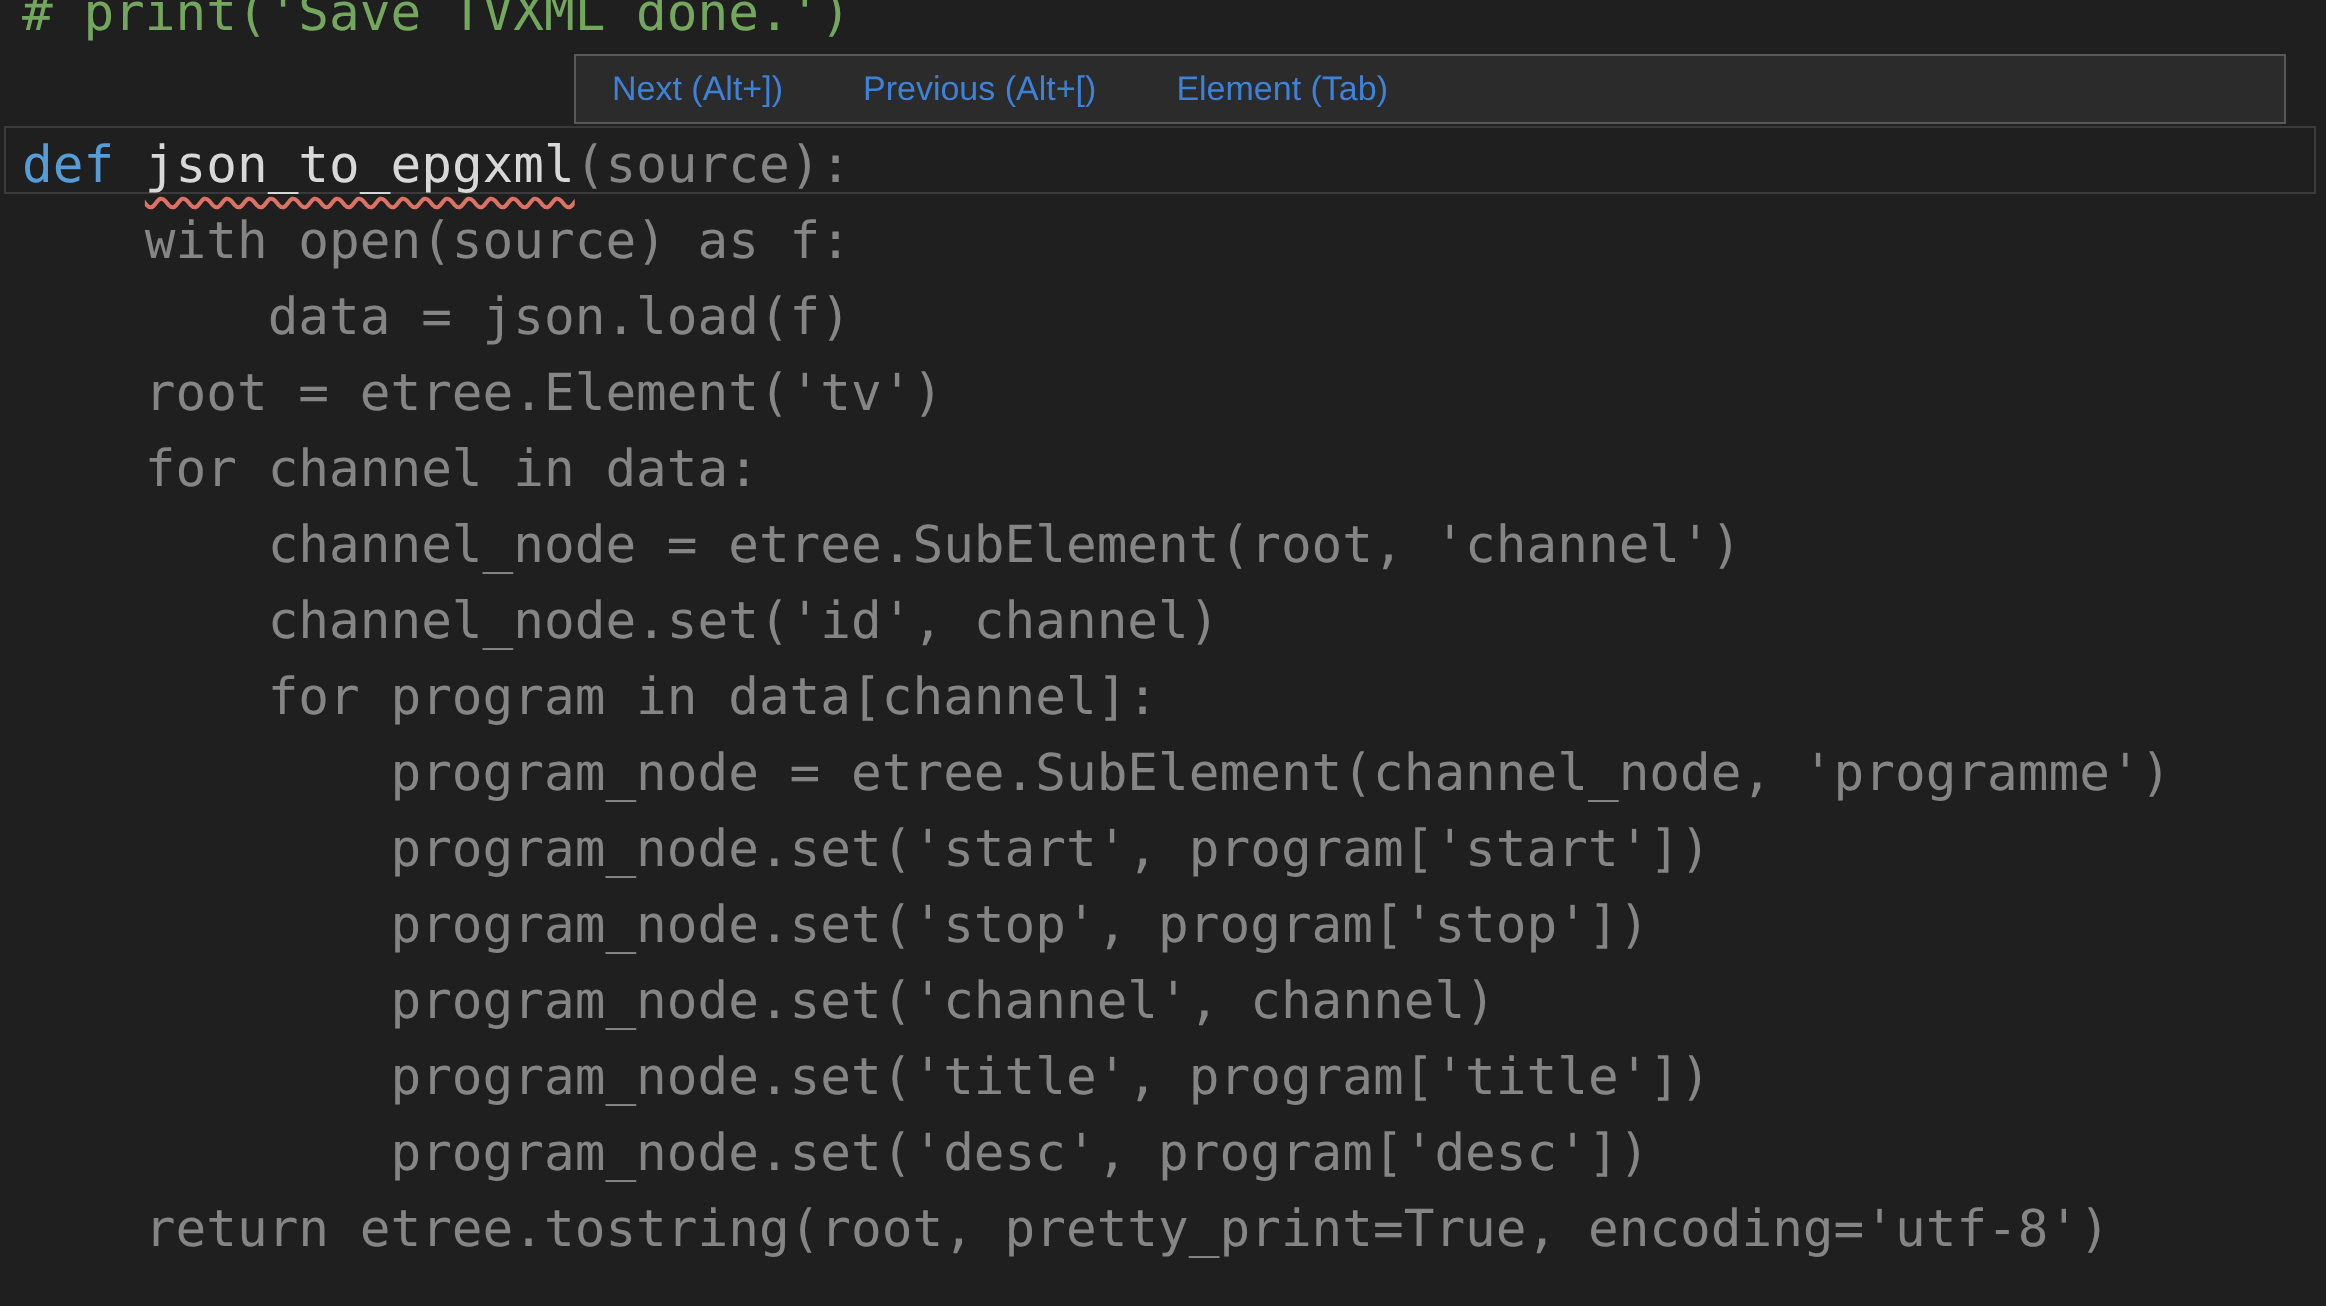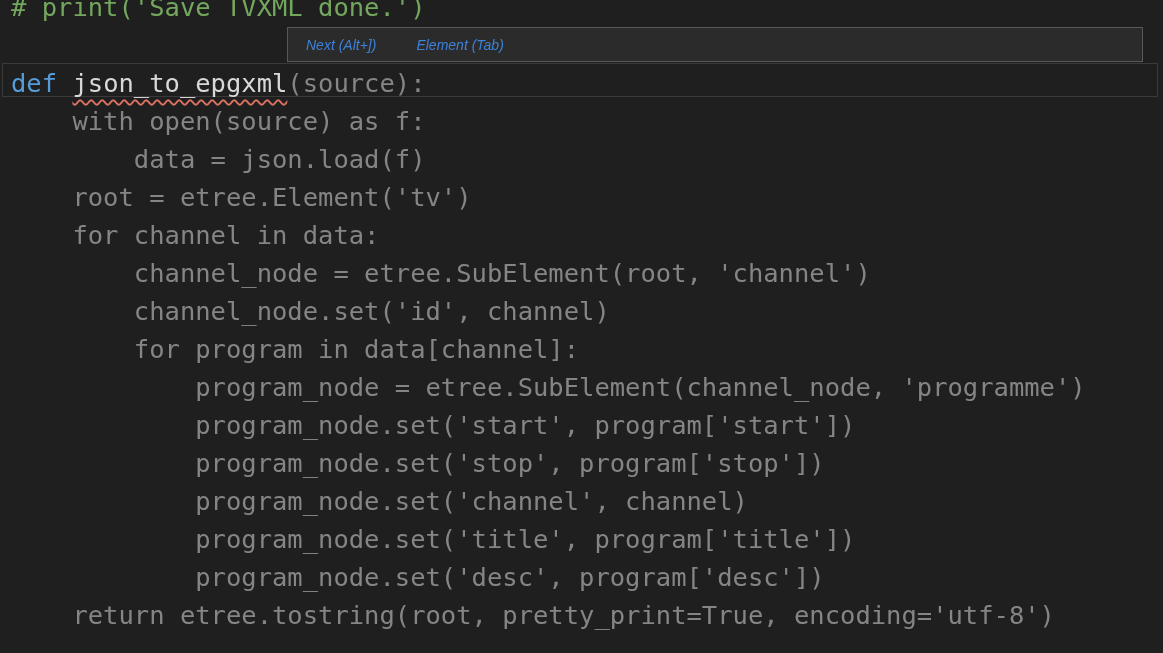--- a/index.html
+++ b/index.html
@@ -41,30 +41,30 @@
     position:absolute;left:287px;top:27px;width:856px;height:35px;
     box-sizing:border-box;
     background:var(--toolbar-bg,#2b2b2c);
     border:1px solid var(--toolbar-border,#58585a);
     display:flex;align-items:center;gap:40px;padding:0 18px;
     z-index:2;
   }
   .toolbar-btn{
     background:none;border:none;padding:0;margin:0;
     font-family:"Liberation Sans",sans-serif;
-    font-size:14px;
+    font-size:17px;
     color:var(--link,#3d82d8);
     cursor:pointer;
     white-space:nowrap;
-    font-style:italic;
   }
 </style>
 </head>
 <body style="--bg: #1f1f1f; --comment: #74a75e; --keyword: #569cd6; --function: #d8d8d8; --ghost: #858585; --plain: #d4d4d4; --squiggle: #dd7262; --line-border: #3a3a3a; --toolbar-bg: #2b2b2c; --toolbar-border: #58585a; --link: #3d82d8;">
 
 <div class="current-line"></div>
 
 <div class="code-area" id="code-area"><div class="line"><span class="seg-comment"># print('Save TVXML done.')</span></div><div class="line"></div><div class="line"><span class="seg-keyword">def</span><span class="seg-plain"> </span><span class="seg-function">json_to_epgxml</span><span class="seg-ghost">(source):</span></div><div class="line"><span class="seg-ghost">    with open(source) as f:</span></div><div class="line"><span class="seg-ghost">        data = json.load(f)</span></div><div class="line"><span class="seg-ghost">    root = etree.Element('tv')</span></div><div class="line"><span class="seg-ghost">    for channel in data:</span></div><div class="line"><span class="seg-ghost">        channel_node = etree.SubElement(root, 'channel')</span></div><div class="line"><span class="seg-ghost">        channel_node.set('id', channel)</span></div><div class="line"><span class="seg-ghost">        for program in data[channel]:</span></div><div class="line"><span class="seg-ghost">            program_node = etree.SubElement(channel_node, 'programme')</span></div><div class="line"><span class="seg-ghost">            program_node.set('start', program['start'])</span></div><div class="line"><span class="seg-ghost">            program_node.set('stop', program['stop'])</span></div><div class="line"><span class="seg-ghost">            program_node.set('channel', channel)</span></div><div class="line"><span class="seg-ghost">            program_node.set('title', program['title'])</span></div><div class="line"><span class="seg-ghost">            program_node.set('desc', program['desc'])</span></div><div class="line"><span class="seg-ghost">    return etree.tostring(root, pretty_print=True, encoding='utf-8')</span></div></div>
 
 <div class="toolbar">
   <button class="toolbar-btn">Next (Alt+])</button>
+  <button class="toolbar-btn">Previous (Alt+[)</button>
   <button class="toolbar-btn">Element (Tab)</button>
 </div>
 
 </body></html>

